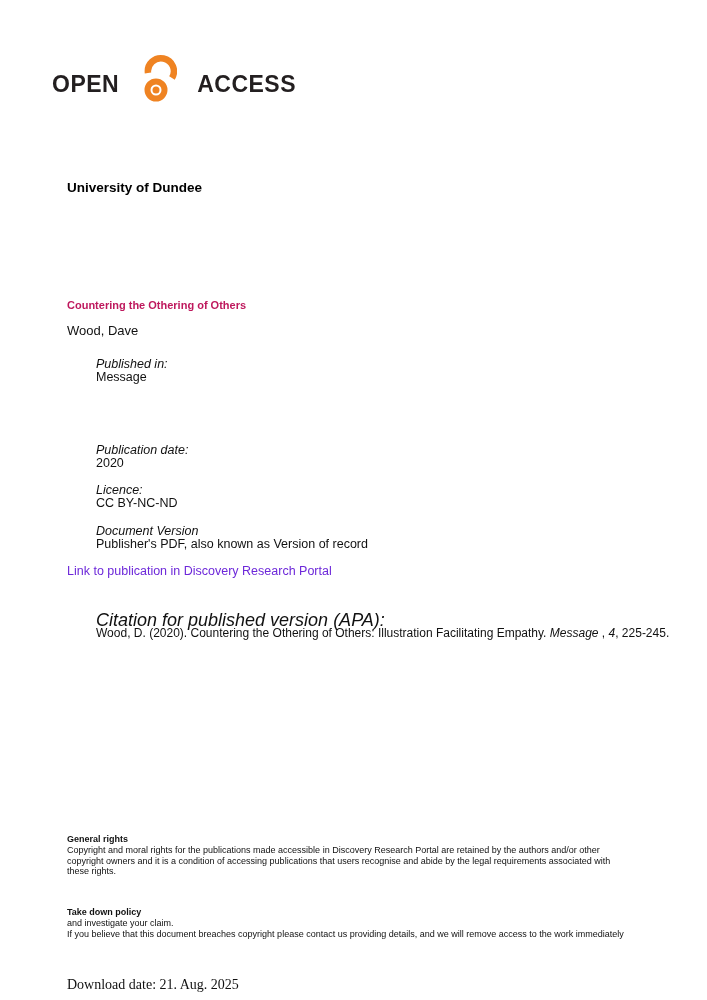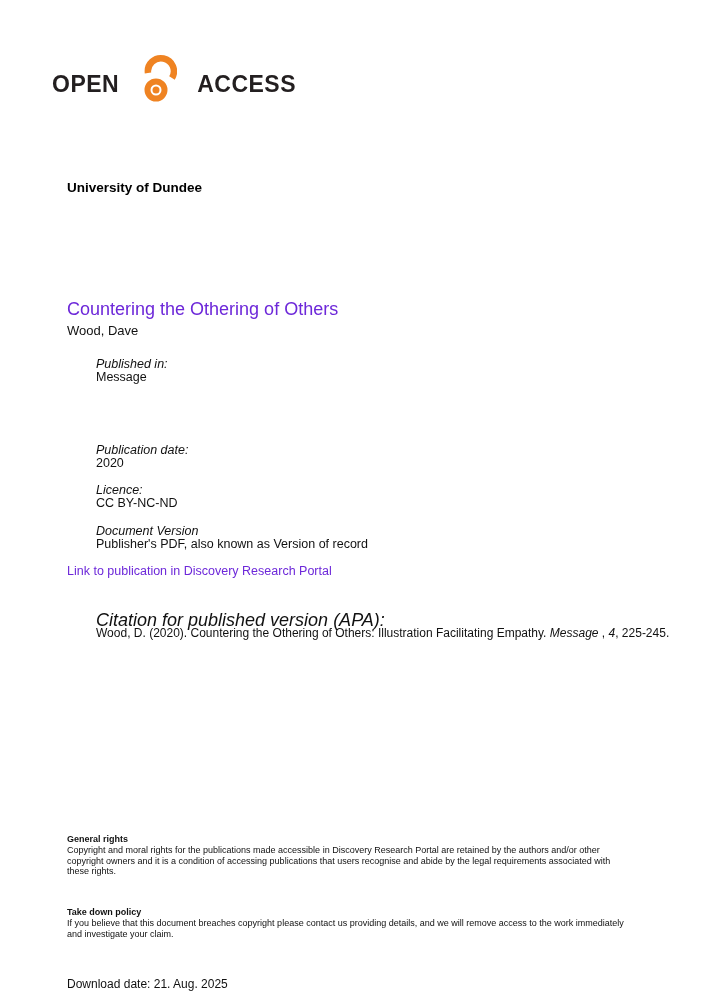--- a/index.html
+++ b/index.html
@@ -28,40 +28,40 @@
   }
   .dundee-shield { width: 41px; height: 49px; display: block; }
   .dundee-name {
     margin-left: 9px; margin-top: 4px;
     font-weight: bold; font-size: 18px; line-height: 19px;
     color: #3d56c2;
   }
   
   .abs { position: absolute; left: 67px; }
   .inst-heading { top: 180px; font-size: 13.5px; font-weight: bold; color: #000; }
-  .pub-title   { top: 299px; font-size: 18px; font-weight: normal; color: #6d28d9; }
+  .pub-title   { top: 299px; font-size: 11px; font-weight: bold; color: #be185d; }
   .pub-authors { top: 323px; font-size: 13px; color: #111; }
   .meta { font-size: 12.5px; line-height: 12.5px; color: #111; white-space: nowrap; margin-left: 29px; }
   .meta .label { font-style: italic; }
   .grp-published { top: 358px; }
   .grp-pubdate   { top: 444px; }
   .grp-licence   { top: 484px; }
   .grp-docver    { top: 525px; }
   .portal-link {
     top: 564px; font-size: 12.5px; color: #6d28d9;
     text-decoration: none; white-space: nowrap; display: inline-block;
   }
   .grp-citation { top: 614px; font-size: 12px; line-height: 12.5px; }
   .grp-citation .label { font-style: italic; font-size: 18px; }
   .cit-italic { font-style: italic; }
   .fineprint { font-size: 9px; line-height: 10.8px; color: #111; }
   .fineprint .fp-title { font-weight: bold; margin-top: 21px; }
   .grp-general  { top: 813px; }
   .grp-takedown { top: 886px; }
-  .download-date { top: 977px; font-size: 12px; color: #111; }
+  .download-date { top: 977px; font-size: 14px; color: #111; font-family: Liberation Serif, serif; }
 </style>
 </head>
 <body>
 
 <div class="page">
 
   <div class="oa-logo">
     <span class="oa-word">OPEN</span>
     <svg class="oa-lock" viewBox="0 0 76 108" aria-hidden="true">
       <path d="M18 50 A26 26 0 1 1 66 60" fill="none" stroke-width="13" stroke="#ef8322"></path>
@@ -106,19 +106,19 @@
 
   <div class="abs fineprint grp-general">
     <div class="fp-title">General rights</div>
     <div>Copyright and moral rights for the publications made accessible in Discovery Research Portal are retained by the authors and/or other</div>
     <div>copyright owners and it is a condition of accessing publications that users recognise and abide by the legal requirements associated with</div>
     <div>these rights.</div>
   </div>
 
   <div class="abs fineprint grp-takedown">
     <div class="fp-title">Take down policy</div>
+    <div>and investigate your claim.</div>
     <div>If you believe that this document breaches copyright please contact us providing details, and we will remove access to the work immediately</div>
-    <div>and investigate your claim.</div>
   </div>
 
   <div class="abs download-date">Download date: 21. Aug. 2025</div>
 
 </div>
 
 </body></html>

